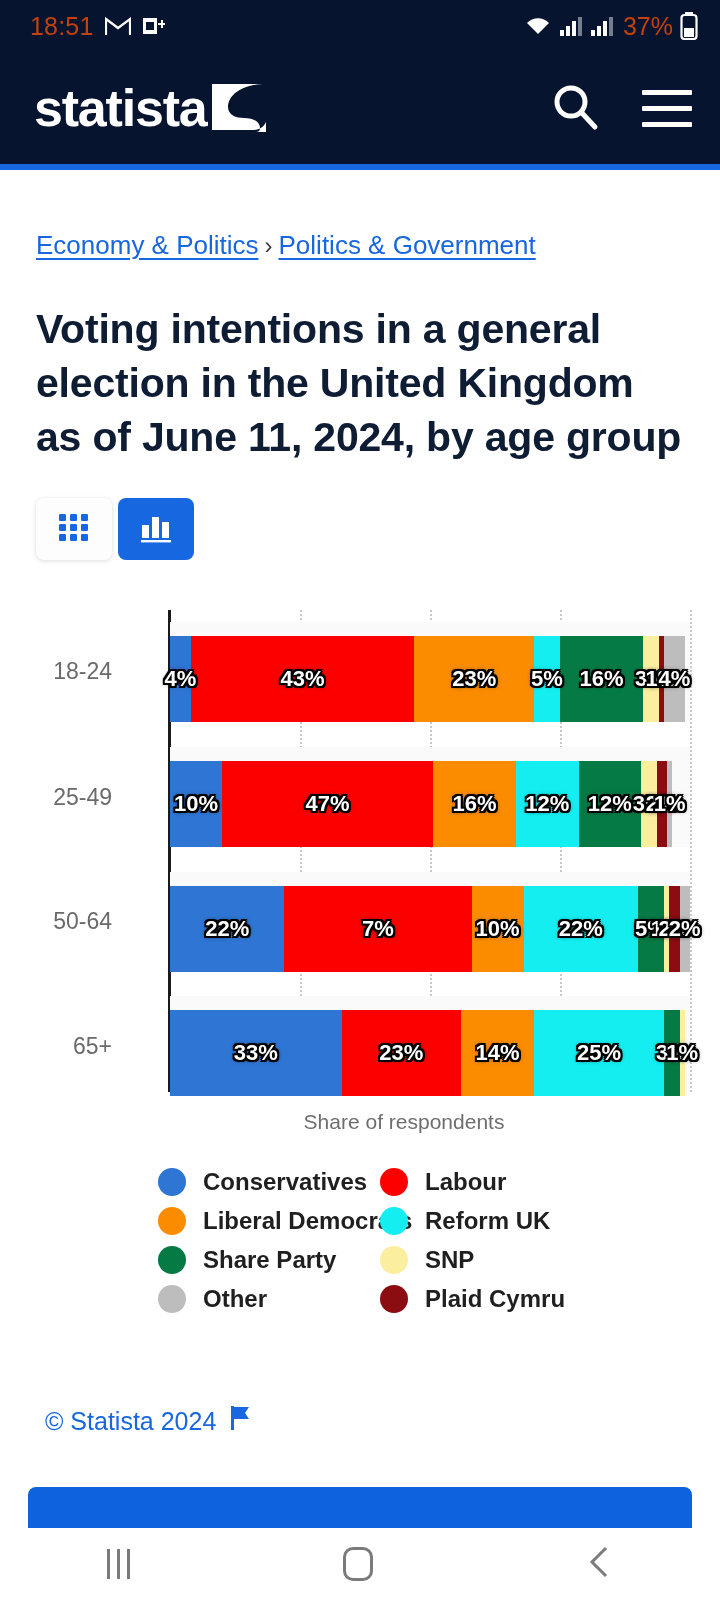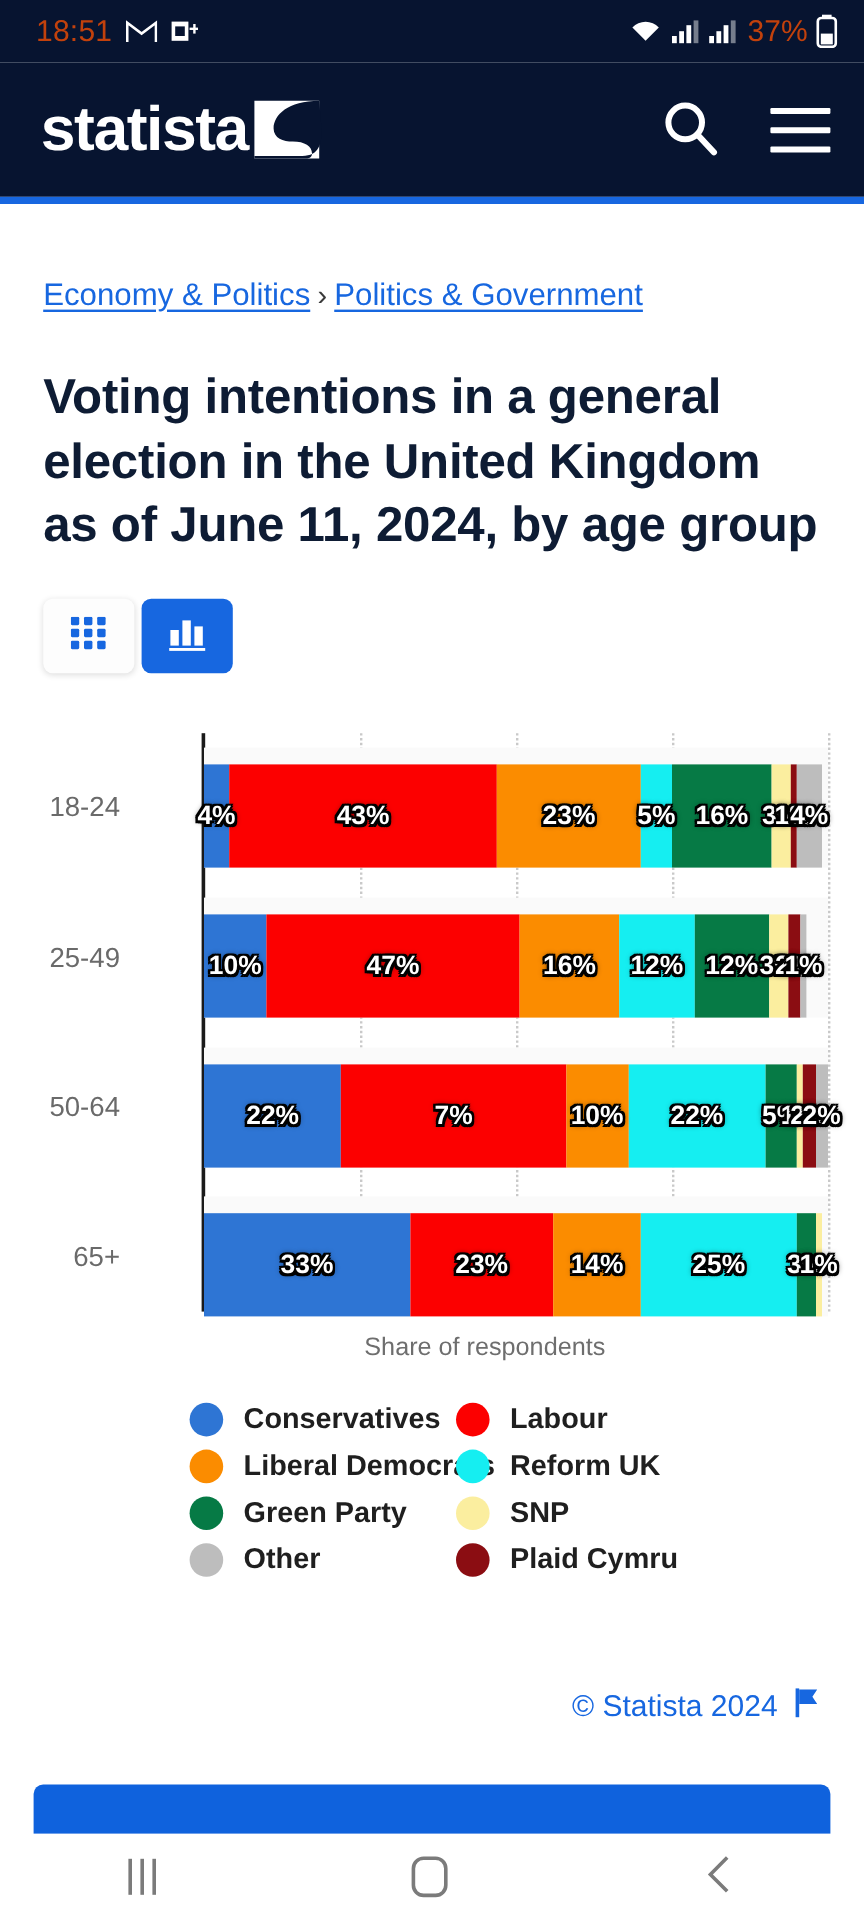--- a/index.html
+++ b/index.html
@@ -132,21 +132,21 @@
     color: #ffffff;
     white-space: nowrap;
     text-shadow:
       -2px -2px 0 #000, 2px -2px 0 #000, -2px 2px 0 #000, 2px 2px 0 #000,
       0 -2px 0 #000, 0 2px 0 #000, -2px 0 0 #000, 2px 0 0 #000,
       0 0 5px #000;
     z-index: 3;
   }
   .ytick {
     position: absolute;
-    right: 12px;
+    right: 0;
     font-size: 23px;
     color: #6a6a6a;
     text-align: right;
     white-space: nowrap;
   }
   .ylabels { position: absolute; left: 0; top: 8px; width: 76px; height: 490px; }
   .xlabel {
     position: absolute;
     left: 0; right: 0;
     top: 506px;
@@ -165,21 +165,21 @@
   }
   .leg-item { display: flex; align-items: center; gap: 17px; }
   .leg-dot { width: 28px; height: 28px; border-radius: 50%; flex: none; }
   .leg-text { font-size: 24px; font-weight: 700; color: #1f1f1f; white-space: nowrap; }
 
   
   .copyright {
     margin-top: 92px;
     padding-left: 9px;
     display: flex; align-items: center; gap: 14px;
-    font-size: 25px; color: #1767e0; justify-content: flex-end;
+    font-size: 25px; color: #1767e0;
   }
   .cta {
     position: absolute;
     left: 28px; top: 1487px;
     width: 664px; height: 88px;
     background: #0f62dd;
     border-radius: 8px;
     border: none;
     color: #fff;
     font-size: 28px;
@@ -466,21 +466,21 @@
       <div class="leg-item">
         <span class="leg-dot" style="background: rgb(251, 140, 0);"></span>
         <span class="leg-text">Liberal Democrats</span>
       </div>
       <div class="leg-item">
         <span class="leg-dot" style="background: rgb(21, 238, 241);"></span>
         <span class="leg-text">Reform UK</span>
       </div>
       <div class="leg-item">
         <span class="leg-dot" style="background: rgb(6, 122, 69);"></span>
-        <span class="leg-text">Green Party</span>
+        <span class="leg-text">Share Party</span>
       </div>
       <div class="leg-item">
         <span class="leg-dot" style="background: rgb(251, 238, 159);"></span>
         <span class="leg-text">SNP</span>
       </div>
       <div class="leg-item">
         <span class="leg-dot" style="background: rgb(189, 189, 189);"></span>
         <span class="leg-text">Other</span>
       </div>
       <div class="leg-item">

